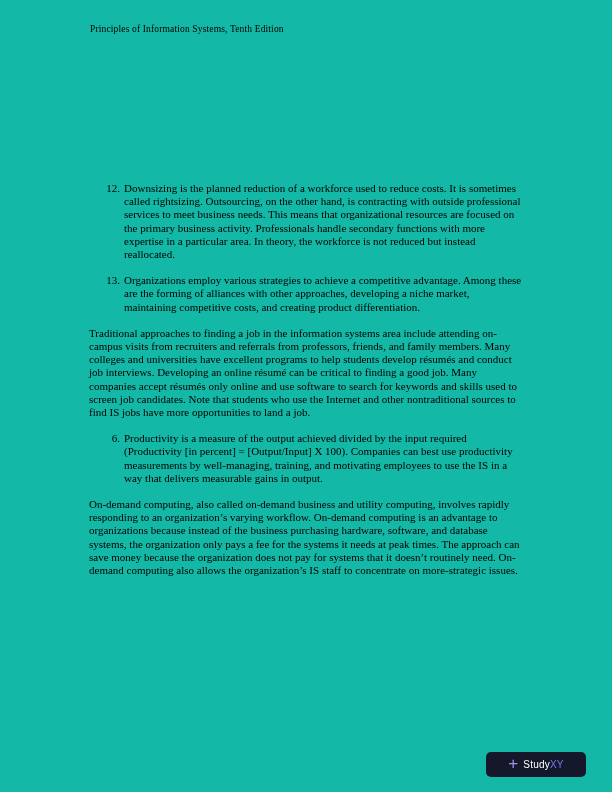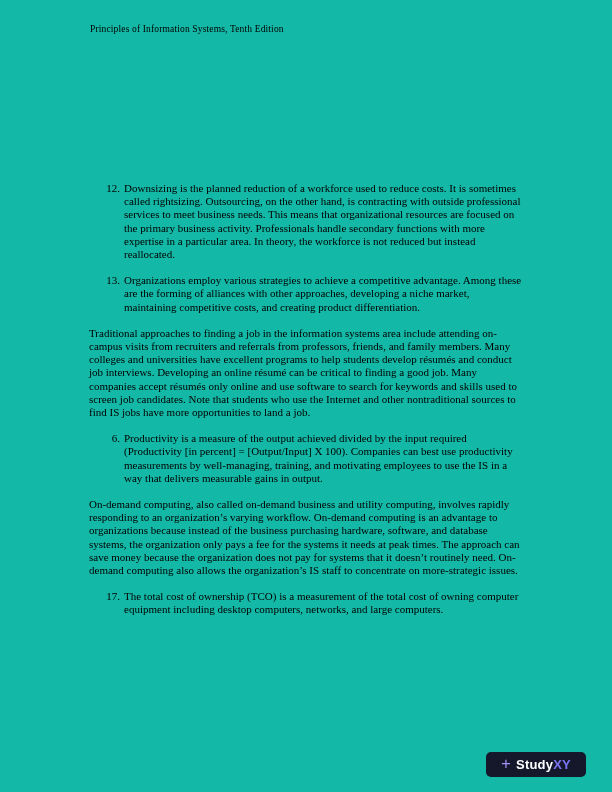--- a/index.html
+++ b/index.html
@@ -45,21 +45,21 @@
   .item .txt { flex:1; }
 
   
   .logo-badge {
     position:absolute; left:486px; top:752px; width:100px; height:25px;
     background:#14182a; border-radius:5px;
     display:flex; align-items:center; justify-content:center; gap:5px;
     font-family:"Liberation Sans", sans-serif;
   }
   .logo-plus { color:#a18ef6; font-size:17px; line-height:1; margin-top:-2px; }
-  .logo-text { font-size:13px; font-weight:700; color:#ffffff; letter-spacing:0.2px; }
+  .logo-text { font-size:10px; font-weight:400; color:#ffffff; letter-spacing:0.2px; }
   .logo-text .accent { color:#7a74f2; }
 </style>
 </head>
 <body>
 
 <div class="page">
 
   <div class="header">Principles of Information Systems, Tenth Edition</div>
 
 
@@ -75,24 +75,20 @@
     <div class="item">
       <span class="txt">Traditional approaches to finding a job in the information systems area include attending on-campus visits from recruiters and referrals from professors, friends, and family members. Many colleges and universities have excellent programs to help students develop résumés and conduct job interviews. Developing an online résumé can be critical to finding a good job. Many companies accept résumés only online and use software to search for keywords and skills used to screen job candidates. Note that students who use the Internet and other nontraditional sources to find IS jobs have more opportunities to land a job.</span>
     </div>
     <div class="item">
       <span class="num">6.</span>
       <span class="txt">Productivity is a measure of the output achieved divided by the input required (Productivity [in percent] = [Output/Input] X 100). Companies can best use productivity measurements by well-managing, training, and motivating employees to use the IS in a way that delivers measurable gains in output.</span>
     </div>
     <div class="item">
       <span class="txt">On-demand computing, also called on-demand business and utility computing, involves rapidly responding to an organization’s varying workflow. On-demand computing is an advantage to organizations because instead of the business purchasing hardware, software, and database systems, the organization only pays a fee for the systems it needs at peak times. The approach can save money because the organization does not pay for systems that it doesn’t routinely need. On-demand computing also allows the organization’s IS staff to concentrate on more-strategic issues.</span>
     </div>
-    <div class="item">
-      <span class="num">17.</span>
-      <span class="txt">The total cost of ownership (TCO) is a measurement of the total cost of owning computer equipment including desktop computers, networks, and large computers.</span>
-    </div>
   </div>
 
   <div class="logo-badge">
     <span class="logo-plus">+</span>
     <span class="logo-text"><span>Study</span><span class="accent">XY</span></span>
   </div>
 
 </div>
 
 </body></html>

